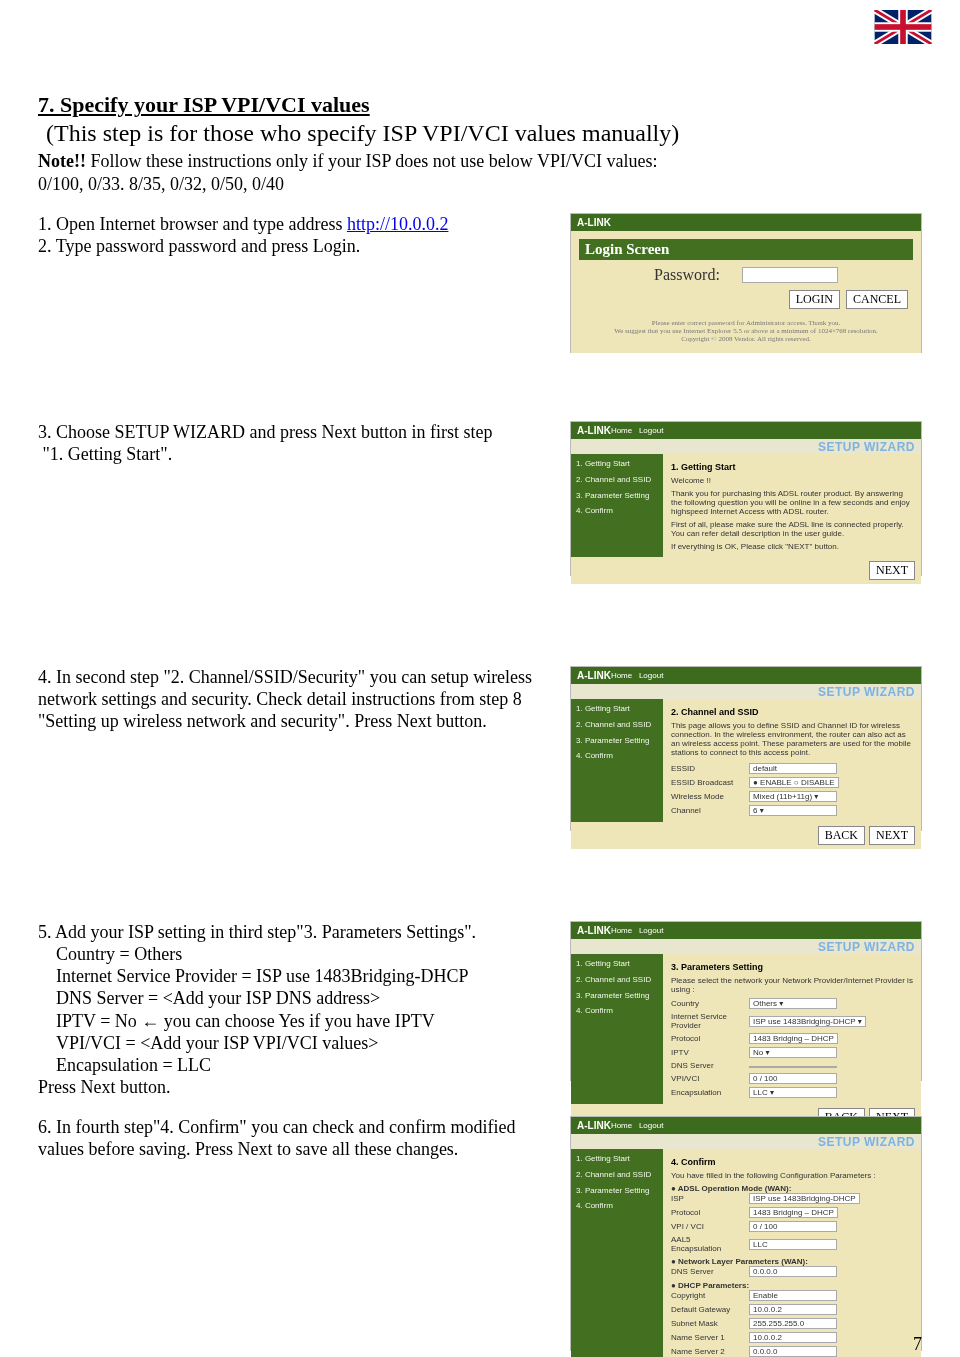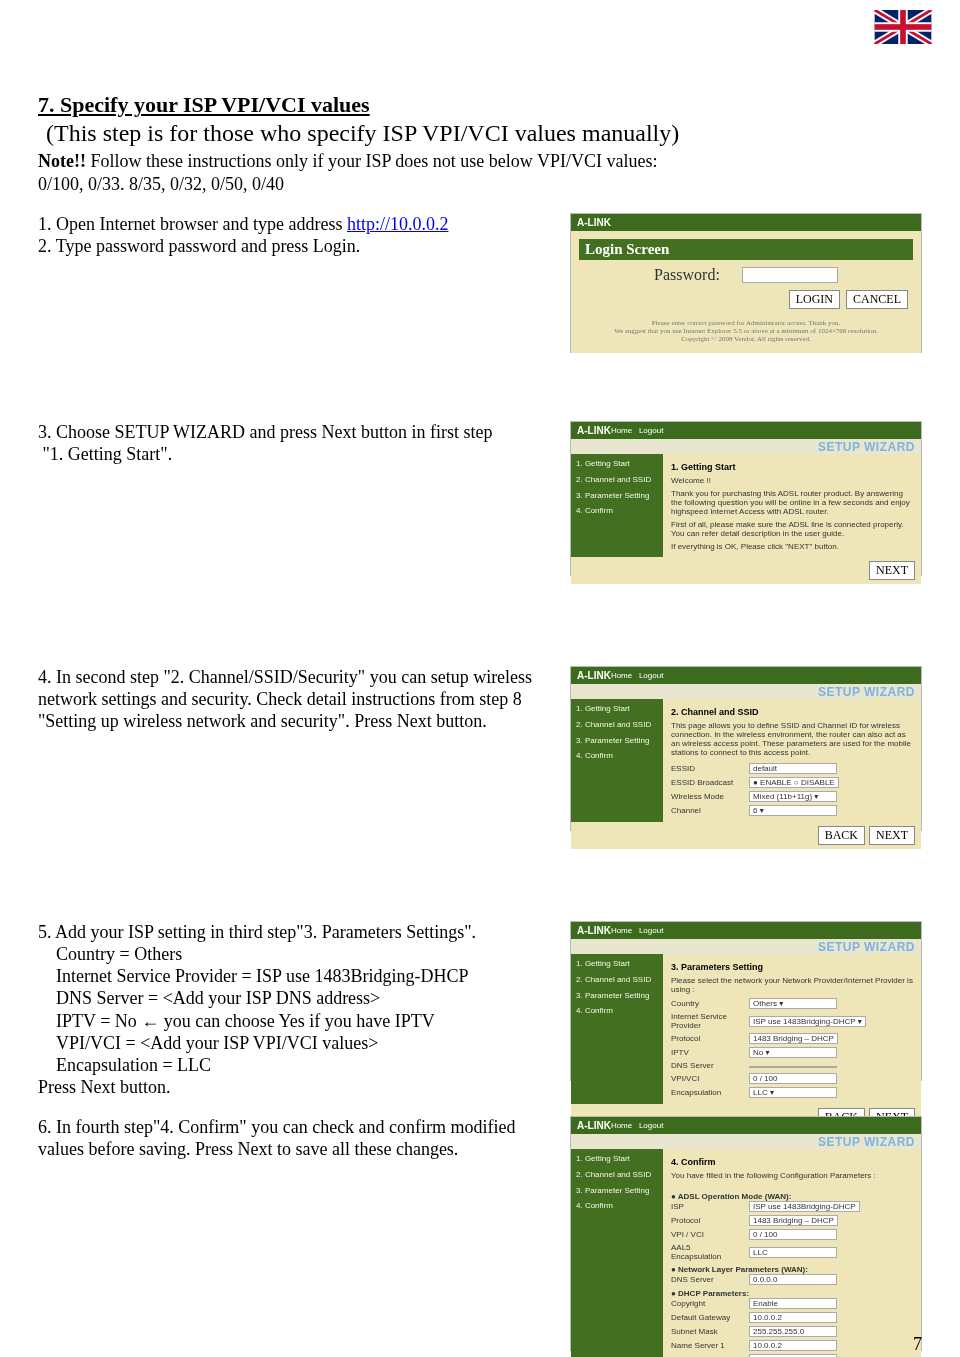--- a/index.html
+++ b/index.html
@@ -228,21 +228,21 @@
         <div class="body">
           <div class="side">
               <div>1. Getting Start</div>
               <div>2. Channel and SSID</div>
               <div>3. Parameter Setting</div>
               <div>4. Confirm</div>
             </div>
           <div class="panel">
             <h4>4. Confirm</h4>
             <div>You have filled in the following Configuration Parameters :</div>
-            <div style="margin-top:12px;font-weight:bold">● ADSL Operation Mode (WAN):</div>
+            <div style="margin-top:4px;font-weight:bold">● ADSL Operation Mode (WAN):</div>
             <div class="formrow">
                 <div>ISP</div>
                 <div><span class="valsel">ISP use 1483Bridging-DHCP</span></div>
                 <div>Protocol</div>
                 <div><span class="valsel">1483 Bridging – DHCP</span></div>
                 <div>VPI / VCI</div>
                 <div><span class="valsel">0 / 100</span></div>
                 <div>AAL5 Encapsulation</div>
                 <div><span class="valsel">LLC</span></div>
               </div>

